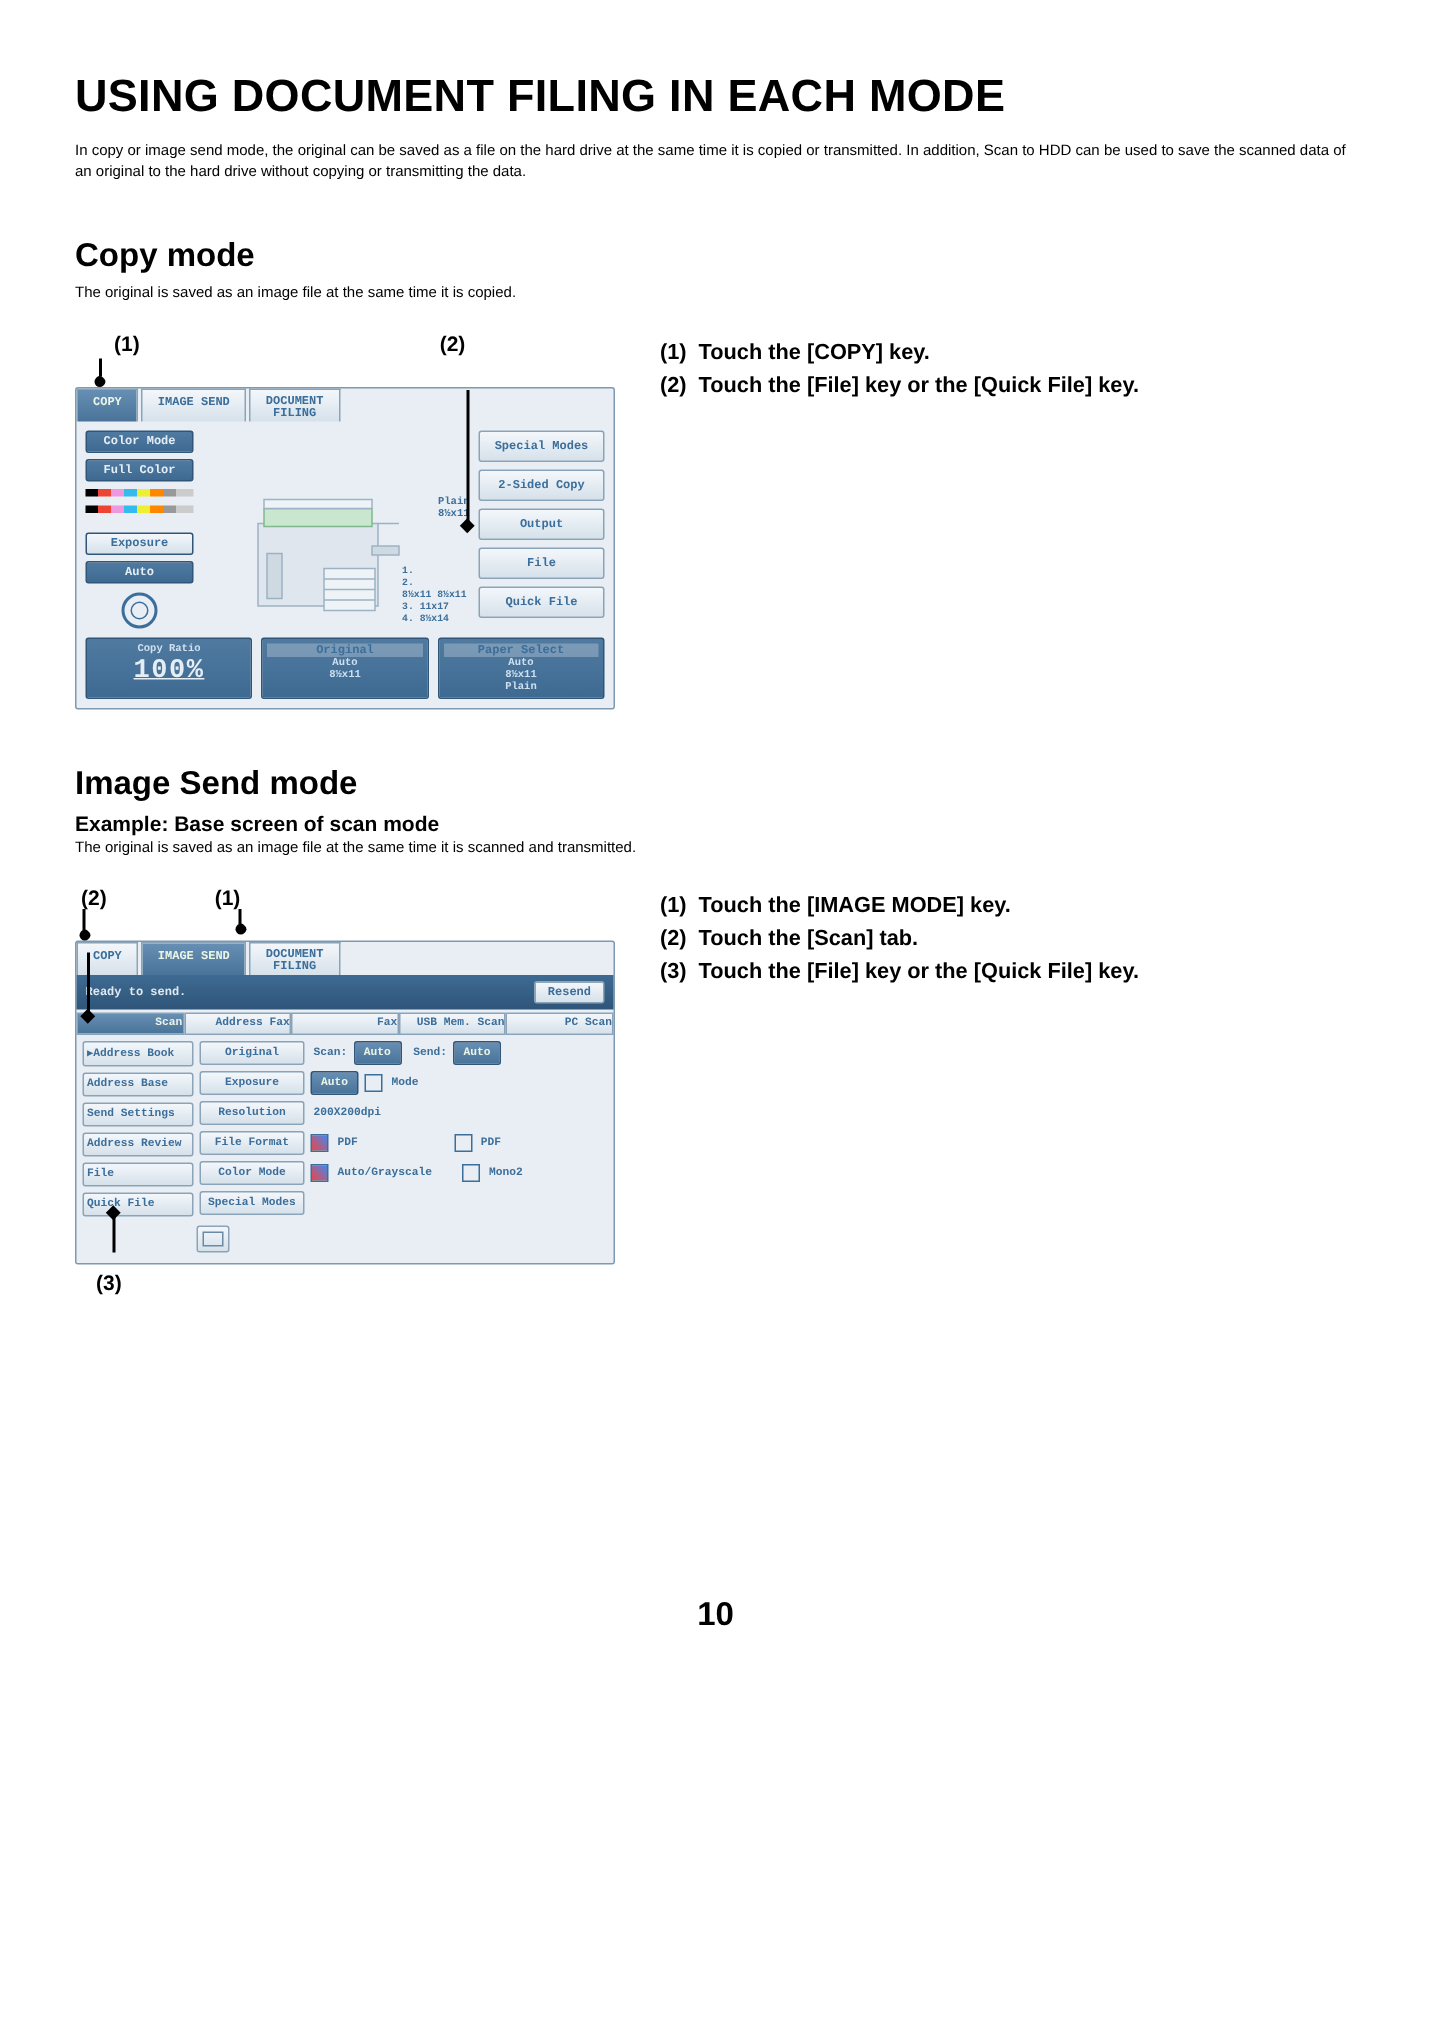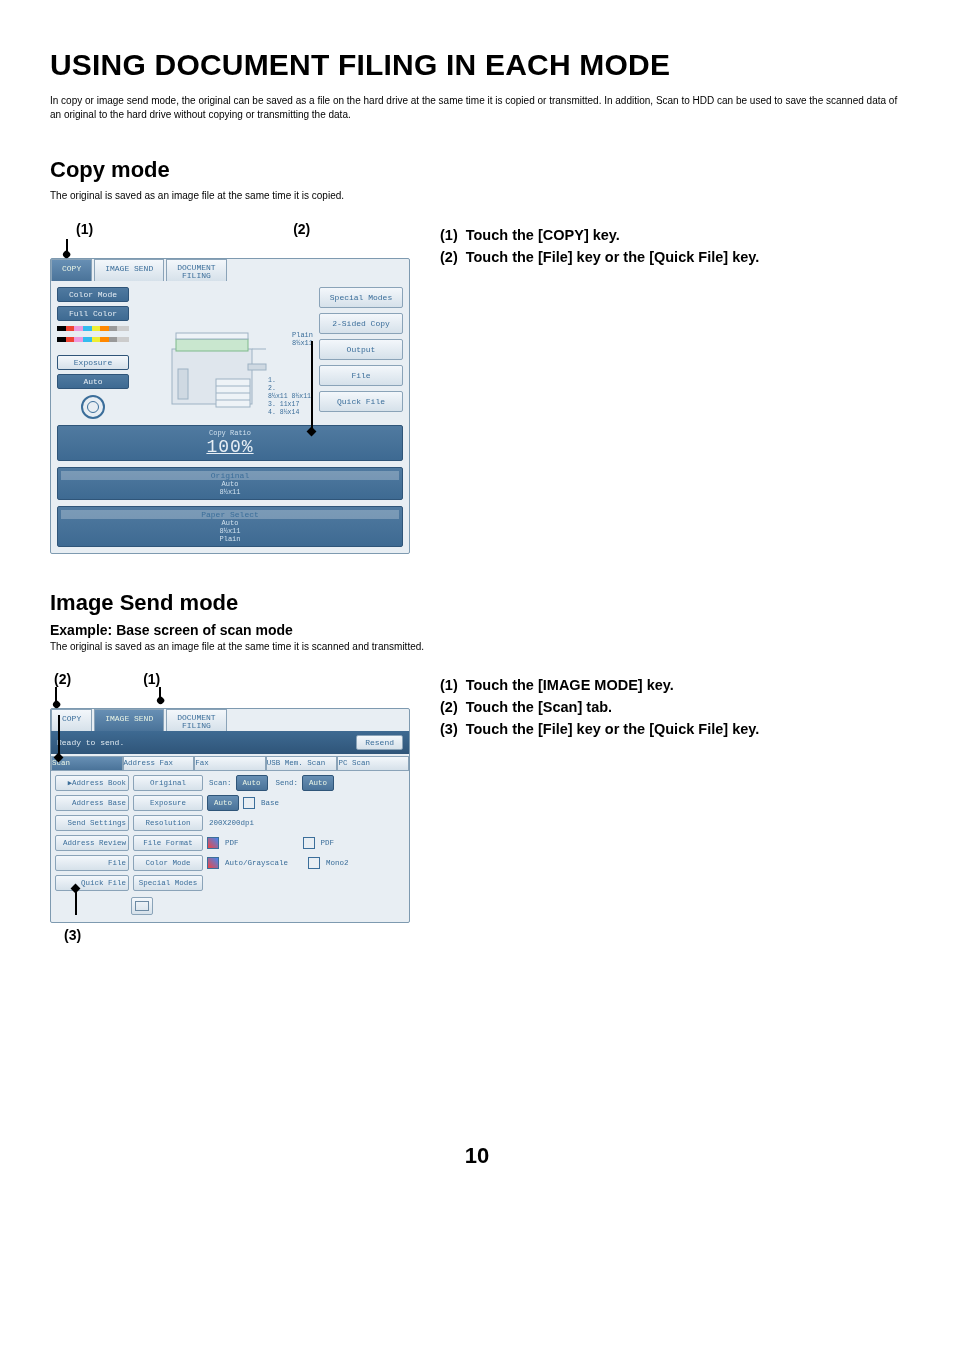--- a/index.html
+++ b/index.html
@@ -76,20 +76,21 @@
       color: #000;
       margin-bottom: 2px;
     }
     .callout-row .c1 { margin-left: 26px; }
     .callout-row .c2 { margin-left: 200px; }
 
     .panel {
       background: #e8eef3;
       border: 1px solid #7e9ab0;
       border-radius: 2px;
+      font-weight: bold;
     }
 
     .tabs {
       display: flex;
       height: 22px;
     }
     .tab {
       flex: 0 0 auto;
       padding: 4px 10px 3px 10px;
       border: 1px solid #8aa3b8;
@@ -204,21 +205,20 @@
       color: #3b6e9a;
       font-size: 8px;
       text-align: center;
       padding: 5px 3px;
     }
 
     .copy-footer {
       display:flex;
       gap: 6px;
       padding: 0 6px 6px 6px;
-      flex-direction: column;
     }
     .footer-box {
       flex:1;
       background: linear-gradient(#507aa0,#3e6a92);
       border: 1px solid #2f5579;
       border-radius: 2px;
       padding: 3px;
       color:#e6eef5;
       font-size: 8px;
       text-align:center;
@@ -262,21 +262,21 @@
       display:flex;
       height: 15px;
       margin-top:2px;
     }
     .scan-tab {
       flex:1;
       border:1px solid #8aa3b8;
       background: linear-gradient(#f3f7fb,#d6e1ea);
       color:#3b6e9a;
       font-size:7.5px;
-      text-align:left;
+      text-align:right;
       padding:2px 0;
     }
     .scan-tab.active {
       background: linear-gradient(#678fb4,#4a7399);
       color:#eaf5e6;
     }
 
     .resend {
       background: linear-gradient(#f3f7fb,#d6e1ea);
       border:1px solid #8aa3b8;
@@ -297,21 +297,21 @@
       flex-direction:column;
       gap:4px;
     }
     .sbtn {
       background: linear-gradient(#f3f7fb,#d6e1ea);
       border:1px solid #8aa3b8;
       border-radius:2px;
       color:#3b6e9a;
       font-size:7.5px;
       padding:3px 2px;
-      text-align:right;
+      text-align:left;
     }
 
     .send-main {
       flex:1;
       display:flex;
       flex-direction:column;
       gap:4px;
     }
     .srow {
       display:flex;
@@ -553,21 +553,21 @@
             <div class="slabel">Original</div>
             <span class="stext">Scan:</span>
             <div class="sval">Auto</div>
             <span class="stext" style="margin-left:2px;">Send:</span>
             <div class="sval">Auto</div>
           </div>
           <div class="srow">
             <div class="slabel">Exposure</div>
             <div class="sval">Auto</div>
             <span class="tiny-icon"></span>
-            <span class="stext">Base</span>
+            <span class="stext">Mode</span>
           </div>
           <div class="srow">
             <div class="slabel">Resolution</div>
             <span class="stext">200X200dpi</span>
           </div>
           <div class="srow">
             <div class="slabel">File Format</div>
             <span class="tiny-icon" style="background:linear-gradient(45deg,#e44,#48e);"></span>
             <span class="stext">PDF</span>
             <span style="width:56px;"></span>

